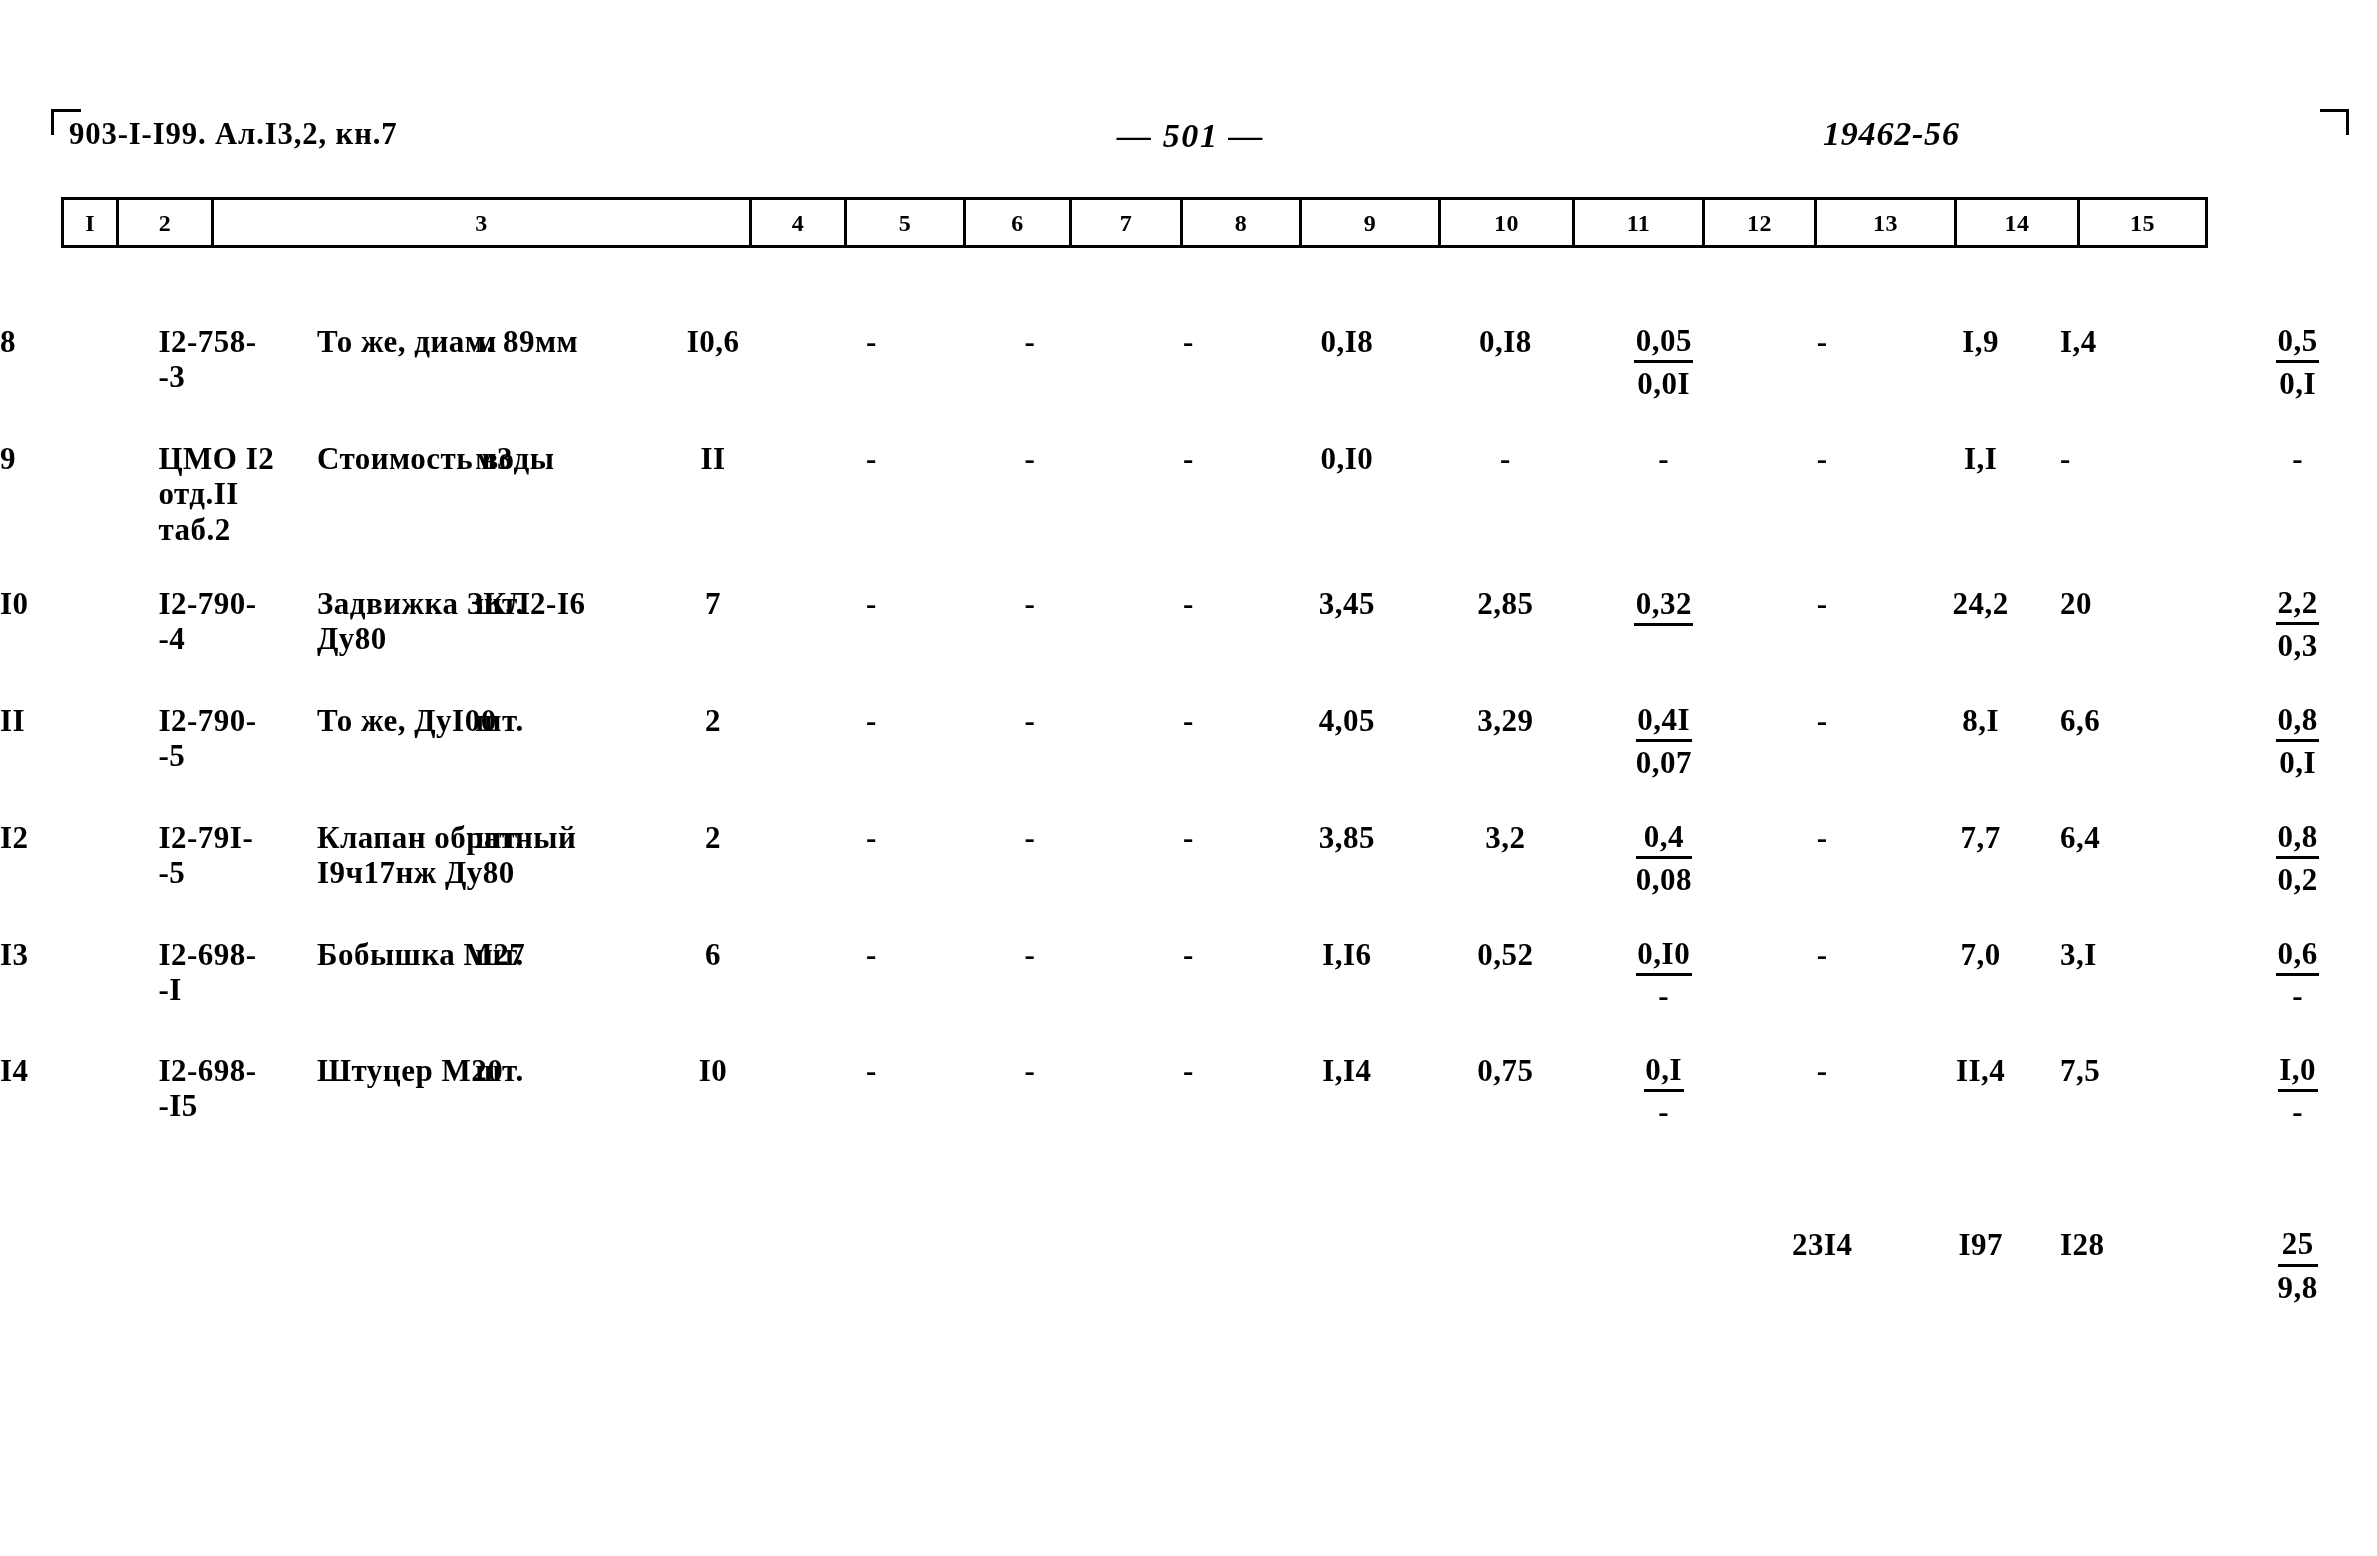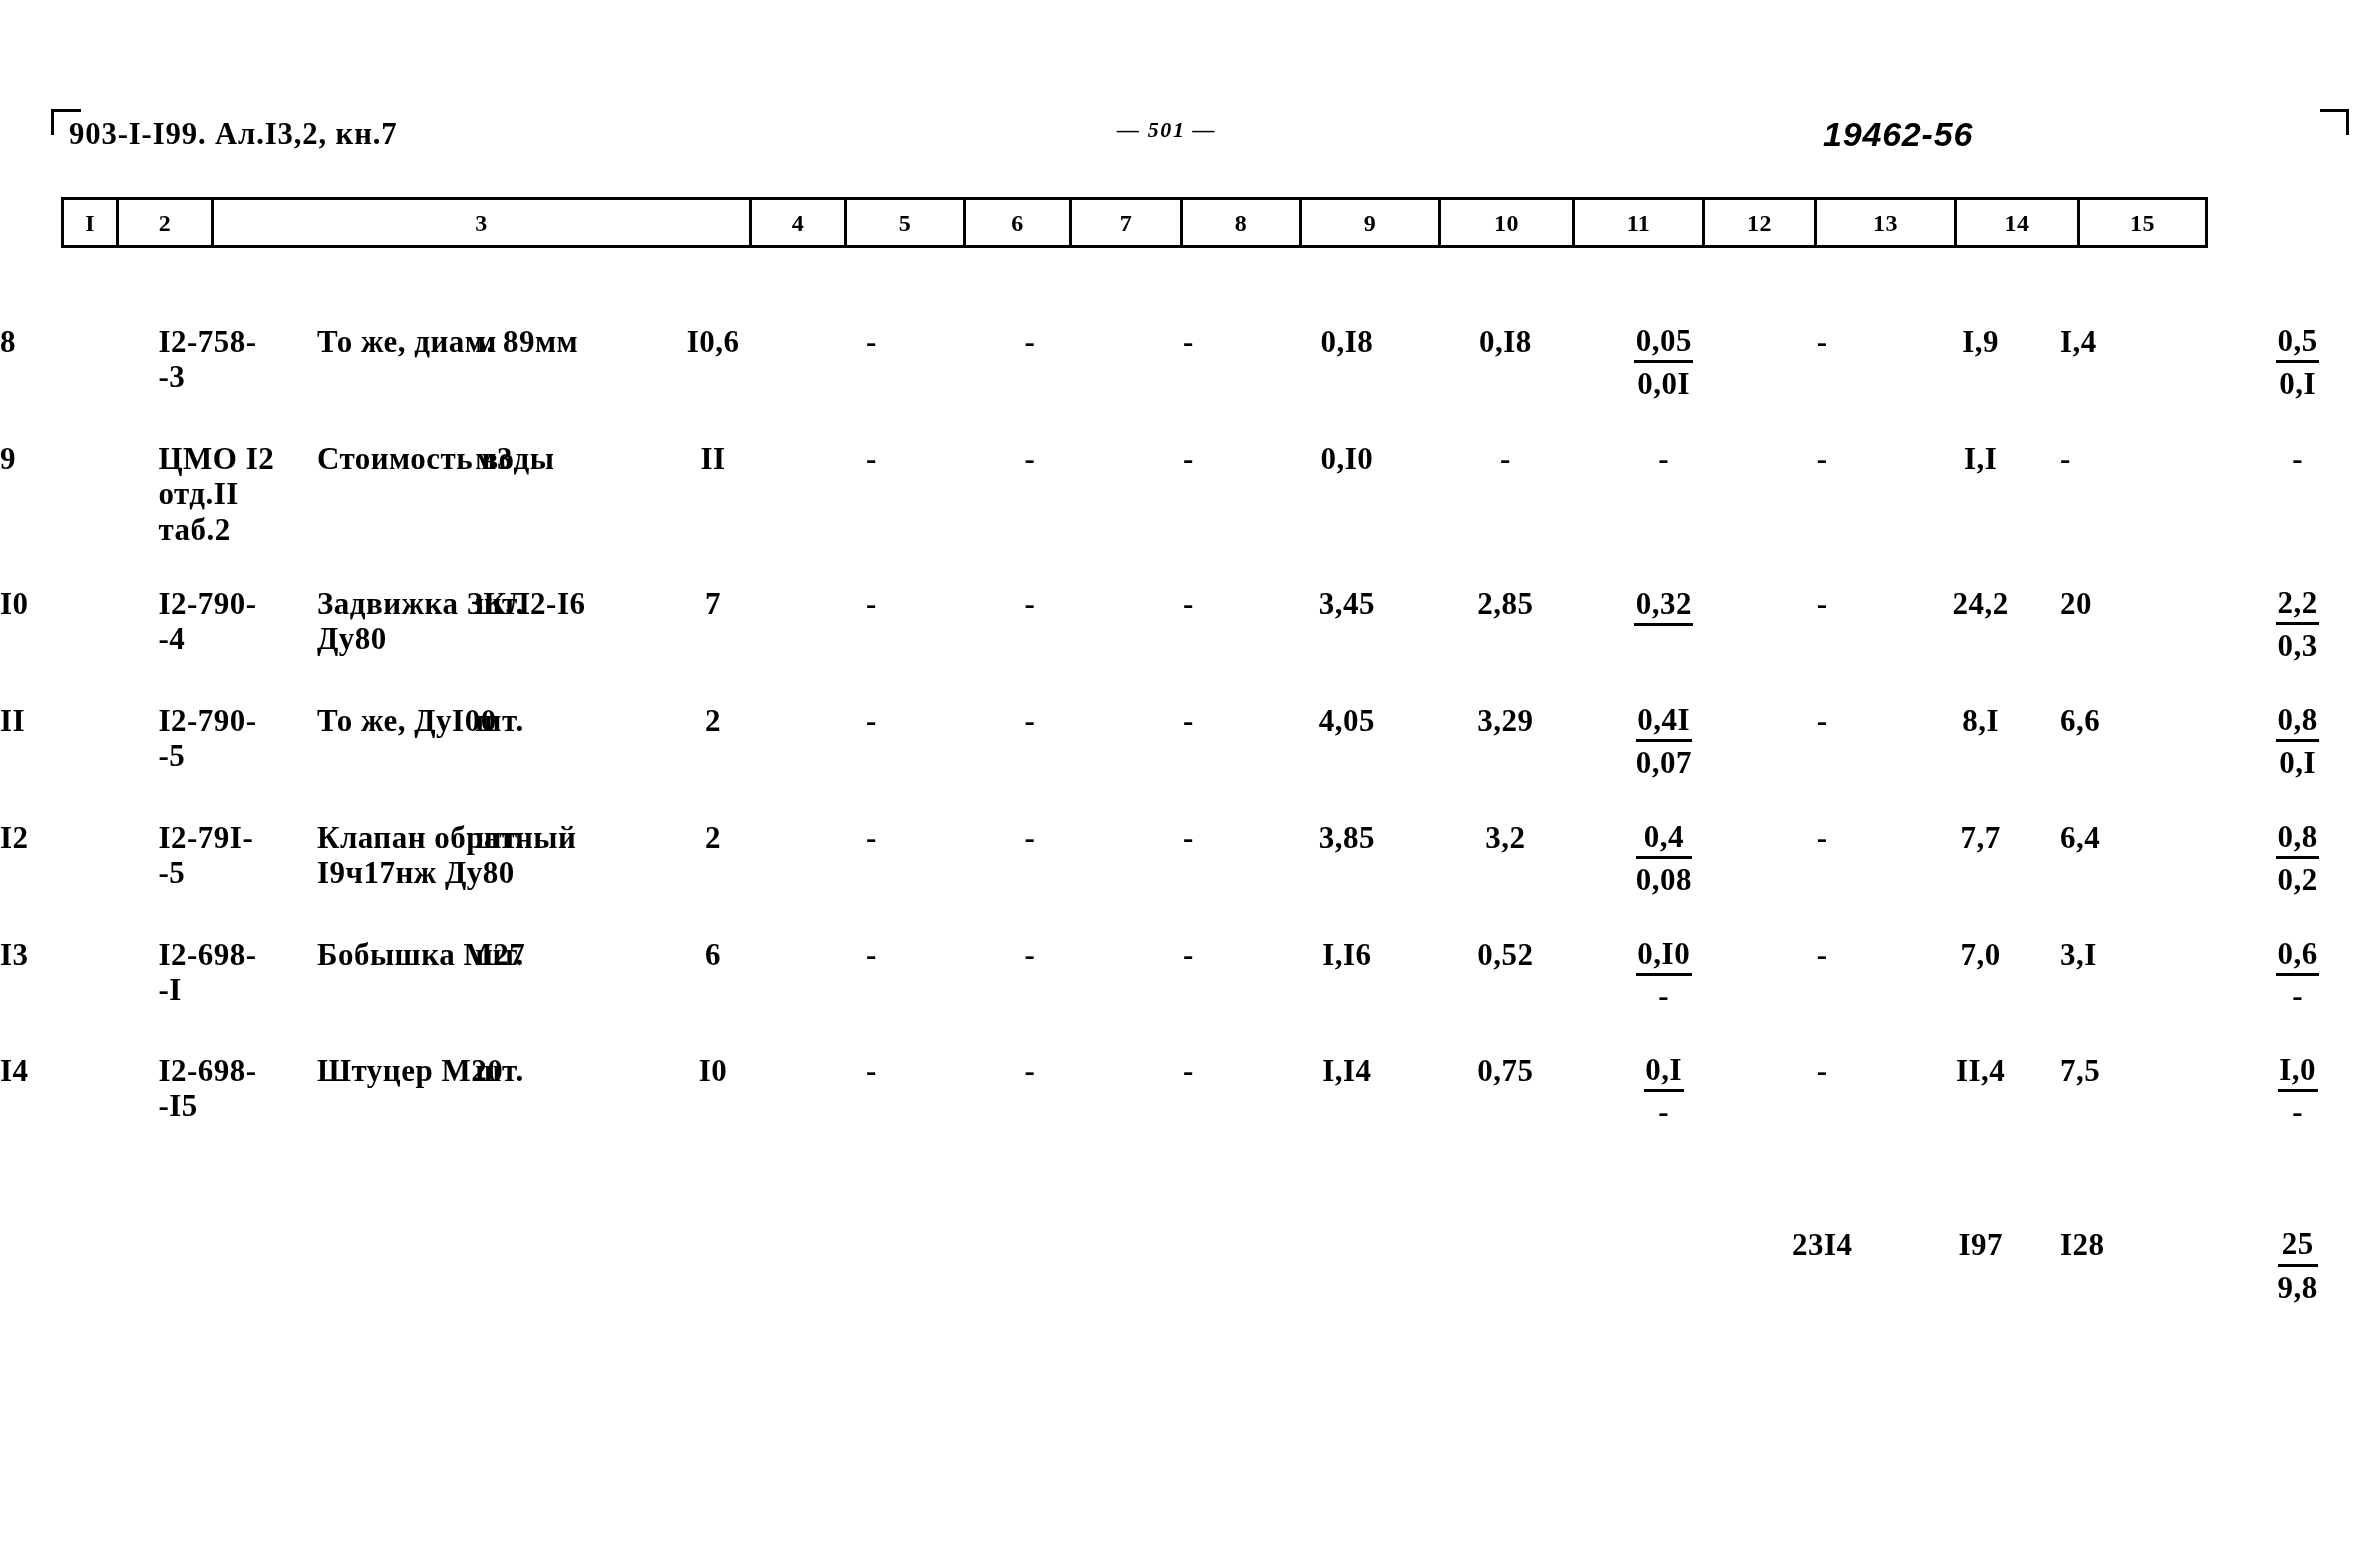--- a/index.html
+++ b/index.html
@@ -69,30 +69,30 @@
     border-top: 3.9px solid #000;
   }
 
   .page-number {
     position: absolute;
     left: 1117px;
     top: 1.6px;
     font-family: "Liberation Serif", "DejaVu Serif", serif;
     font-style: italic;
     font-weight: 700;
-    font-size: 22px;
+    font-size: 34px;
     letter-spacing: 1.6px;
     white-space: nowrap;
   }
 
   .archive-number {
     position: absolute;
     left: 1823px;
     top: 0;
-    font-family: Liberation Sans, sans-serif;
+    font-family: Liberation Serif, serif;
     font-style: italic;
     font-weight: 700;
     font-size: 34px;
     letter-spacing: 0.8px;
     white-space: nowrap;
   }
 
   
   .colnum-strip {
     position: absolute;

